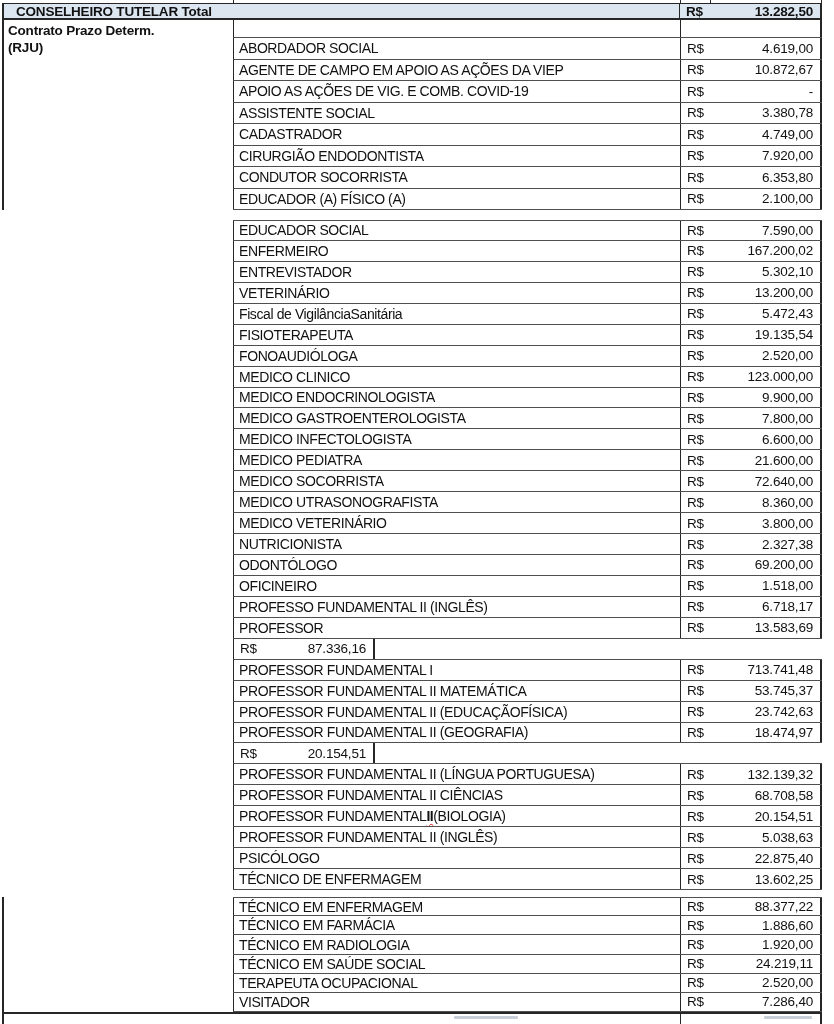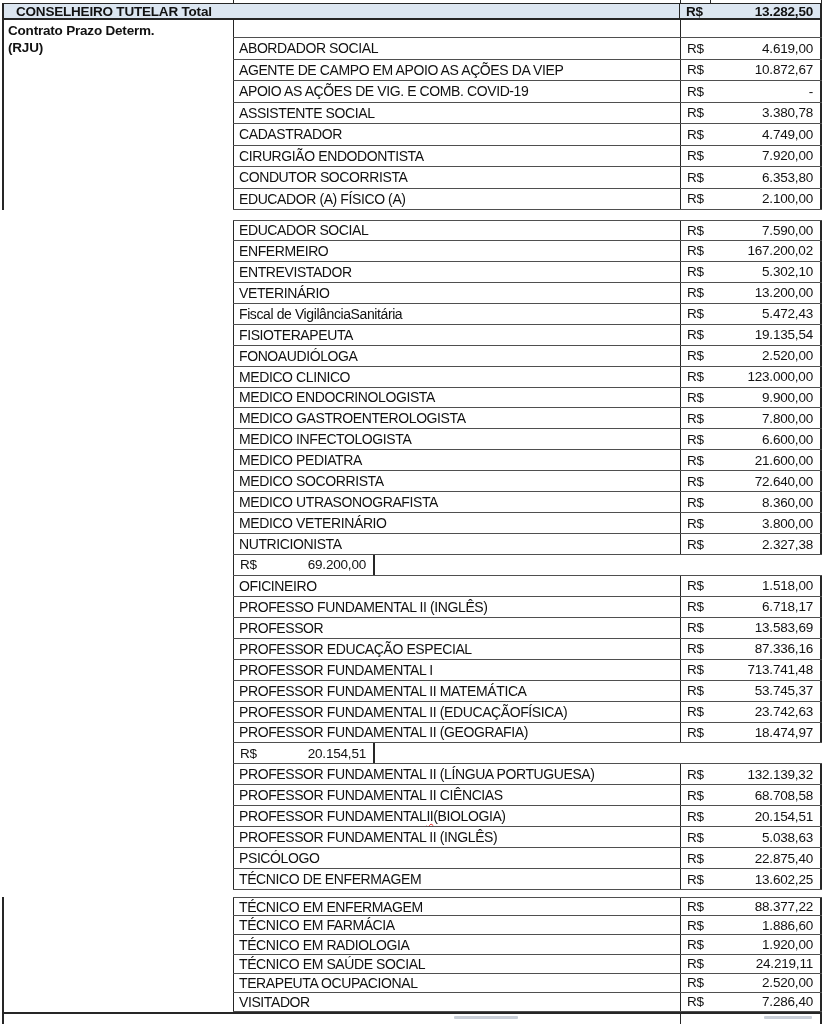--- a/index.html
+++ b/index.html
@@ -50,21 +50,21 @@
     width:447px;flex:0 0 447px;border-left:1px solid var(--bdark);
     padding-left:5px;font-size:14px;letter-spacing:-0.4px;
   }
   .cell.val{
     width:142px;flex:0 0 142px;justify-content:space-between;
     border-left:1px solid var(--bdark);border-right:2px solid var(--bdark);
     padding:0 7px 0 6px;font-size:13.5px;letter-spacing:-0.2px;
   }
   .squiggle{
     text-decoration:underline;text-decoration-style:wavy;
-    text-decoration-color:var(--red);text-decoration-thickness:1px;text-underline-offset:2px;
+    text-decoration-color:var(--red);text-decoration-thickness:1px;text-underline-offset:2px;font-weight:bold;
   }
 
   
   .bottom-sliver{
     position:absolute;top:1012px;left:2px;width:820px;height:12px;
     border-top:2px solid var(--bdark);
   }
   .bottom-sliver .vline{position:absolute;top:0;height:12px;background:var(--bdark);}
   .bottom-sliver .ghost{position:absolute;top:2px;height:3px;background:#c9cfd8;border-radius:1px;}
 </style>
@@ -269,20 +269,21 @@
           </div>
         </div>
         <div class="row">
           <div class="cell job">NUTRICIONISTA</div>
           <div class="cell val">
             <span>R$</span>
             <span>2.327,38</span>
           </div>
         </div>
         <div class="row">
+          <div class="cell job">ODONTÓLOGO</div>
           <div class="cell val">
             <span>R$</span>
             <span>69.200,00</span>
           </div>
         </div>
         <div class="row">
           <div class="cell job">OFICINEIRO</div>
           <div class="cell val">
             <span>R$</span>
             <span>1.518,00</span>
@@ -296,21 +297,20 @@
           </div>
         </div>
         <div class="row">
           <div class="cell job">PROFESSOR</div>
           <div class="cell val">
             <span>R$</span>
             <span>13.583,69</span>
           </div>
         </div>
         <div class="row">
-          <div class="cell job">PROFESSOR  EDUCAÇÃO ESPECIAL</div>
           <div class="cell val">
             <span>R$</span>
             <span>87.336,16</span>
           </div>
         </div>
         <div class="row">
           <div class="cell job">PROFESSOR FUNDAMENTAL I</div>
           <div class="cell val">
             <span>R$</span>
             <span>713.741,48</span>

